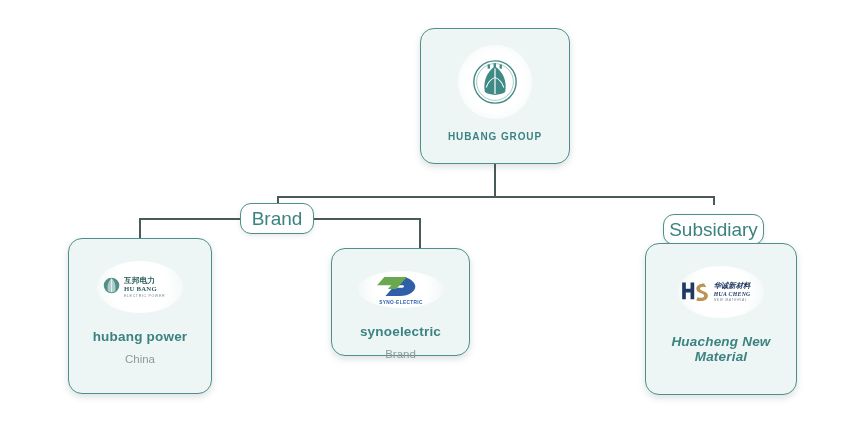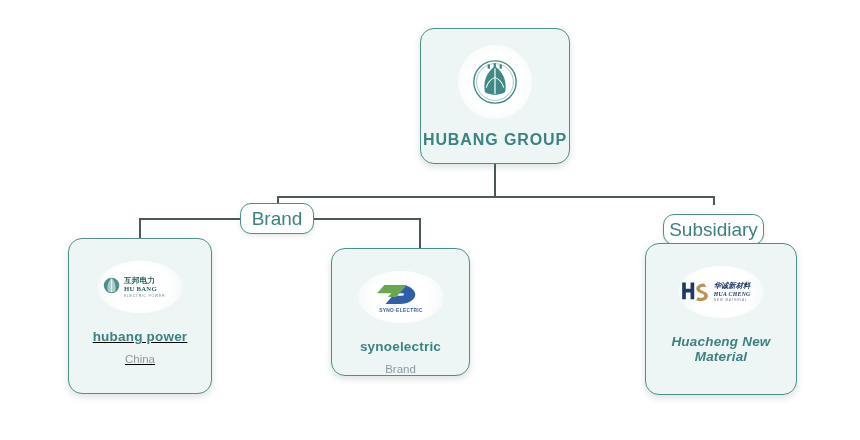--- a/index.html
+++ b/index.html
@@ -64,21 +64,21 @@
   .logo-child svg { display: block; }
 
   
   .card-title {
     color: #3b8280;
     font-weight: bold;
     letter-spacing: 0.2px;
     text-align: center;
   }
   .root-title {
-    font-size: 16px;
+    font-size: 10px;
     letter-spacing: 0.9px;
     margin-top: 12px;
   }
   .child-title {
     font-size: 13.5px;
     margin-top: 16px;
   }
   .child-sub {
     color: #8d9a9a;
     font-size: 11.5px;
@@ -96,22 +96,22 @@
     display: flex;
     align-items: center;
     justify-content: center;
     color: #3b8280;
     font-size: 19px;
     box-shadow: 0 2px 5px rgba(60, 90, 90, 0.13);
   }
 
   
   #node-root      { left: 420px; top: 28px;  width: 150px; height: 136px; }
-  #node-hubang    { left: 68px;  top: 238px; width: 144px; height: 156px; text-decoration: underline; }
-  #node-syno      { left: 331px; top: 248px; width: 139px; height: 128px; }
+  #node-hubang    { left: 68px;  top: 238px; width: 144px; height: 156px; }
+  #node-syno      { left: 331px; top: 248px; width: 139px; height: 108px; }
   #node-huacheng  { left: 645px; top: 243px; width: 152px; height: 152px; font-style: italic; }
 
   #pill-brand     { left: 240px; top: 203px; width: 74px;  height: 31px; }
   #pill-subsidiary{ left: 663px; top: 203px; width: 101px; height: 31px; margin-top: 11px; }
 </style>
 </head>
 <body>
 
 <div id="org-chart">
 

